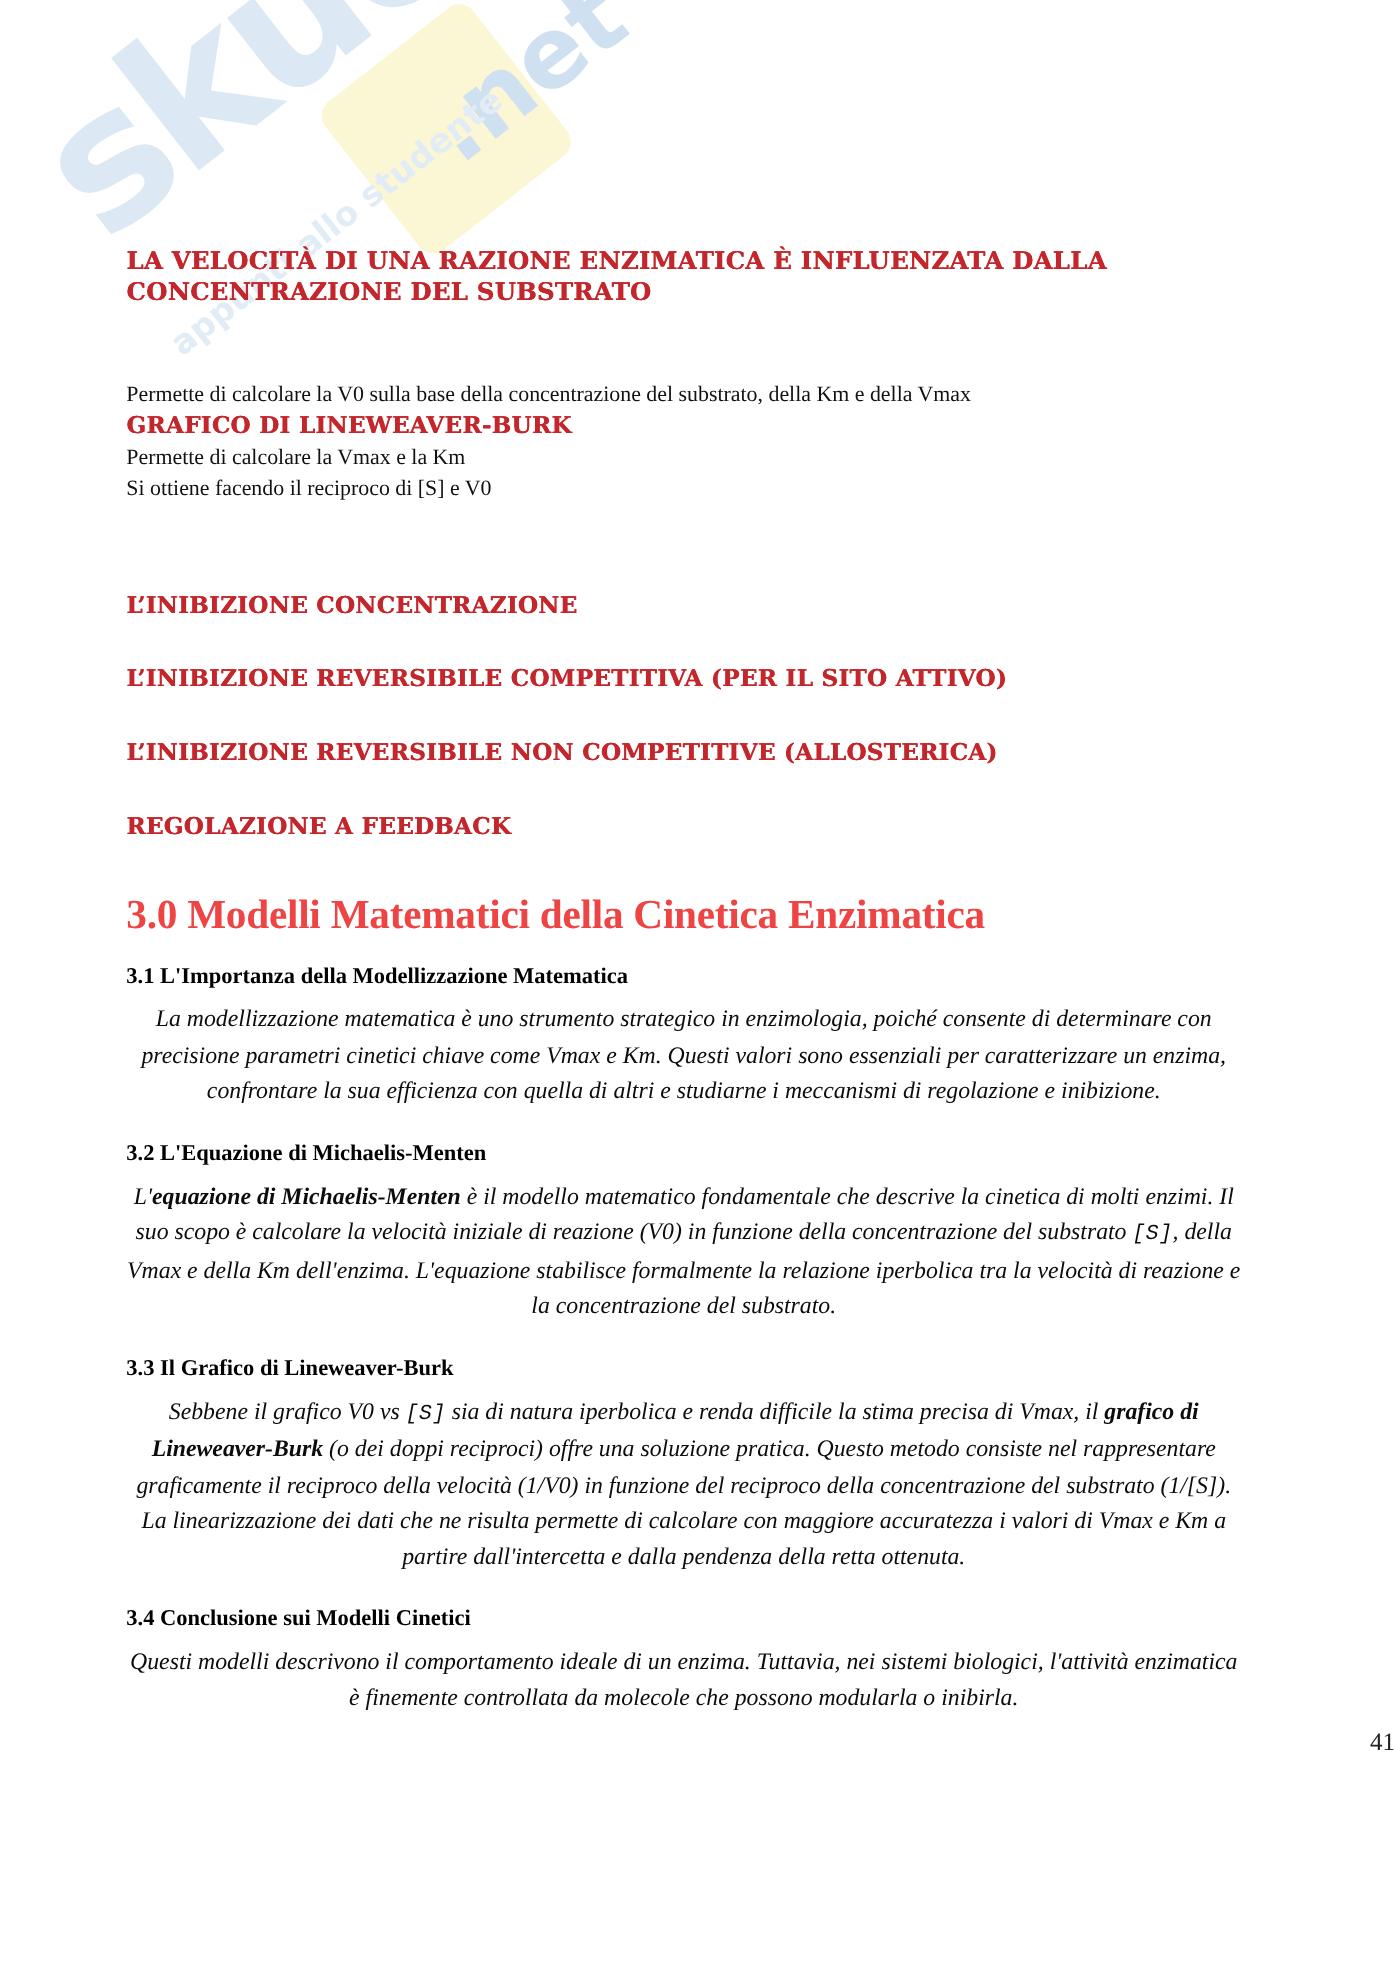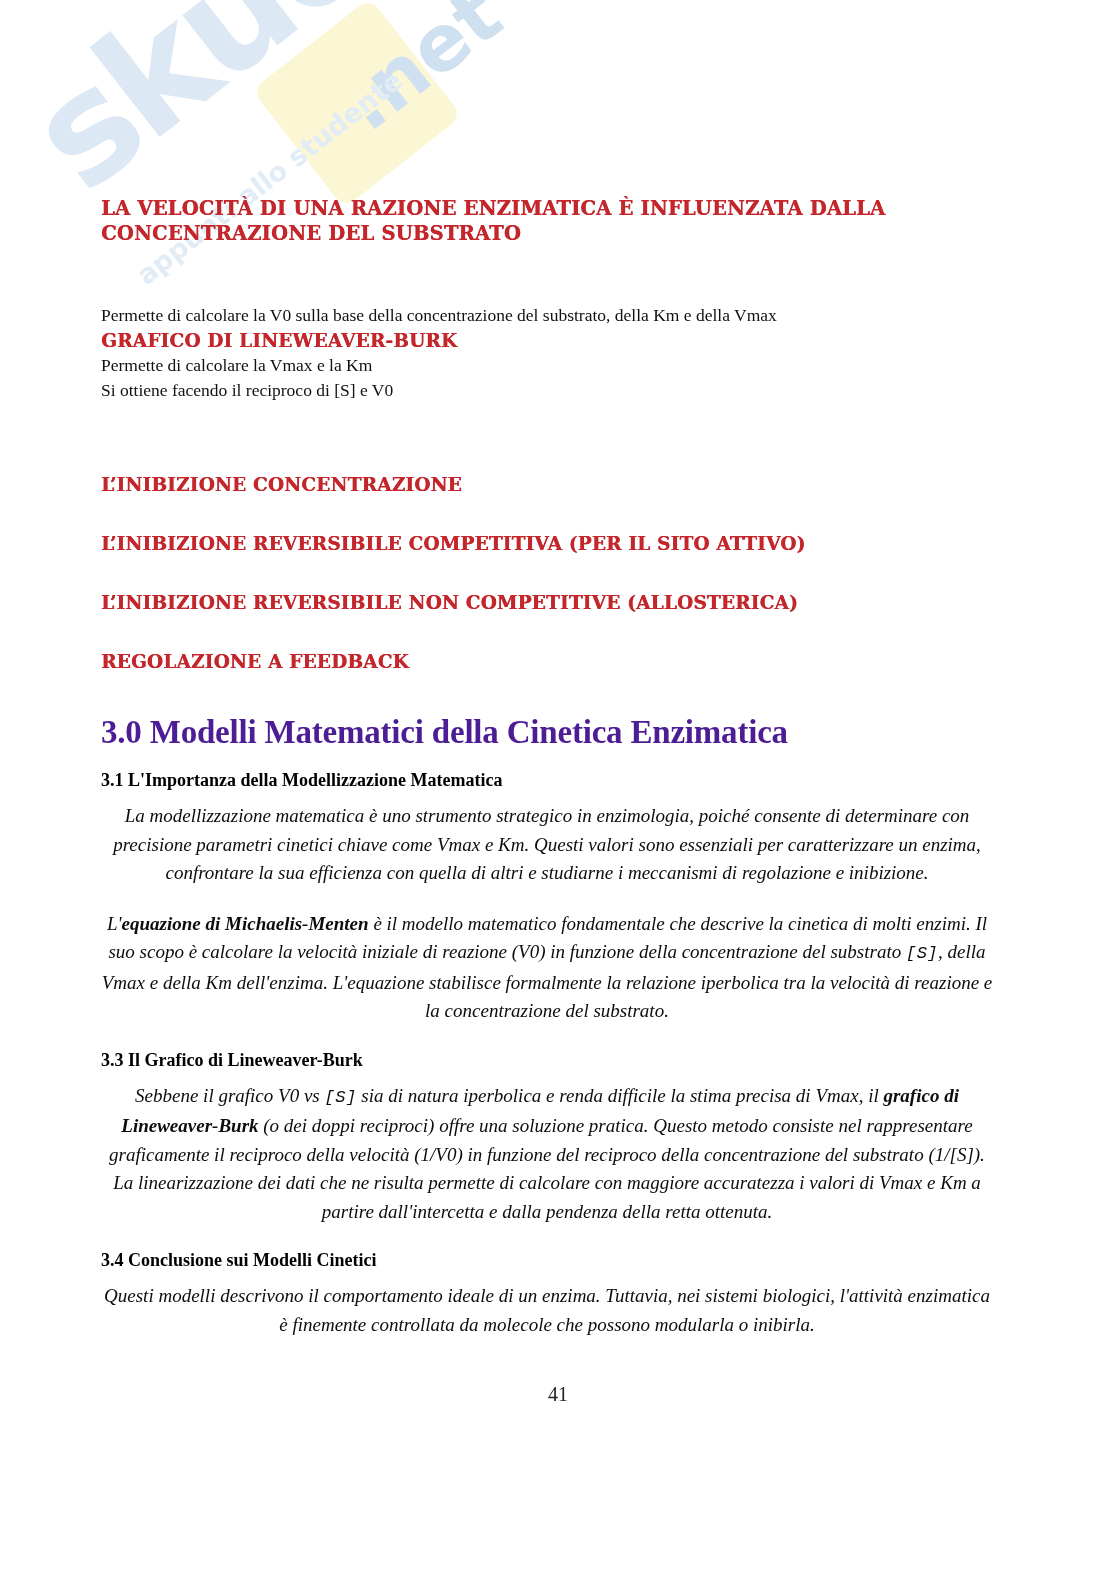--- a/index.html
+++ b/index.html
@@ -128,21 +128,21 @@
     left: 0;
     width: 892px;
   }
   h1.doc-title {
     font-family: "Liberation Serif", "DejaVu Serif", serif;
     font-weight: 700;
     font-size: 33px;
     line-height: 40px;
     margin: 0 0 16px 0;
     letter-spacing: -0.2px;
-    color: #4c1d95;
+    color: #ef4444;
   }
   h2.sec {
     font-family: "Liberation Serif", serif;
     font-weight: 700;
     font-size: 18px;
     line-height: 24px;
     margin: 0 0 10px 0;
     color: #000;
   }
   p.body {
@@ -161,21 +161,21 @@
     letter-spacing: 0.5px;
   }
   strong.b { font-weight: 700; }
 
   
   .page-number {
     position: absolute;
     left: 0;
     top: 1383px;
     width: 1116px;
-    text-align: center;
+    text-align: right;
     font-family: "Liberation Serif", serif;
     font-size: 20px;
     color: #222;
     z-index: 2;
   }
 </style>
 </head>
 <body>
 
 <div class="page">
@@ -216,20 +216,21 @@
       <div class="red-h small">REGOLAZIONE A FEEDBACK</div>
     </div>
 
     <div class="article">
 
       <h1 class="doc-title">3.0 Modelli Matematici della Cinetica Enzimatica</h1>
 
       <h2 class="sec">3.1 L'Importanza della Modellizzazione Matematica</h2>
       <p class="body">La modellizzazione matematica è uno strumento strategico in enzimologia, poiché consente di determinare con precisione parametri cinetici chiave come Vmax e Km. Questi valori sono essenziali per caratterizzare un enzima, confrontare la sua efficienza con quella di altri e studiarne i meccanismi di regolazione e inibizione.</p>
 
+      <h2 class="sec">3.2 L'Equazione di Michaelis-Menten</h2>
       <p class="body"><span>L'</span><strong class="b">equazione di Michaelis-Menten</strong><span> è il modello matematico fondamentale che descrive la cinetica di molti enzimi. Il suo scopo è calcolare la velocità iniziale di reazione (V0) in funzione della concentrazione del substrato </span><code class="mono">[S]</code><span>, della Vmax e della Km dell'enzima. L'equazione stabilisce formalmente la relazione iperbolica tra la velocità di reazione e la concentrazione del substrato.</span></p>
 
       <h2 class="sec">3.3 Il Grafico di Lineweaver-Burk</h2>
       <p class="body"><span>Sebbene il grafico V0 vs </span><code class="mono">[S]</code><span> sia di natura iperbolica e renda difficile la stima precisa di Vmax, il </span><strong class="b">grafico di Lineweaver-Burk</strong><span> (o dei doppi reciproci) offre una soluzione pratica. Questo metodo consiste nel rappresentare graficamente il reciproco della velocità (1/V0) in funzione del reciproco della concentrazione del substrato (1/[S]). La linearizzazione dei dati che ne risulta permette di calcolare con maggiore accuratezza i valori di Vmax e Km a partire dall'intercetta e dalla pendenza della retta ottenuta.</span></p>
 
       <h2 class="sec">3.4 Conclusione sui Modelli Cinetici</h2>
       <p class="body">Questi modelli descrivono il comportamento ideale di un enzima. Tuttavia, nei sistemi biologici, l'attività enzimatica è finemente controllata da molecole che possono modularla o inibirla.</p>
 
     </div>
   </div>

